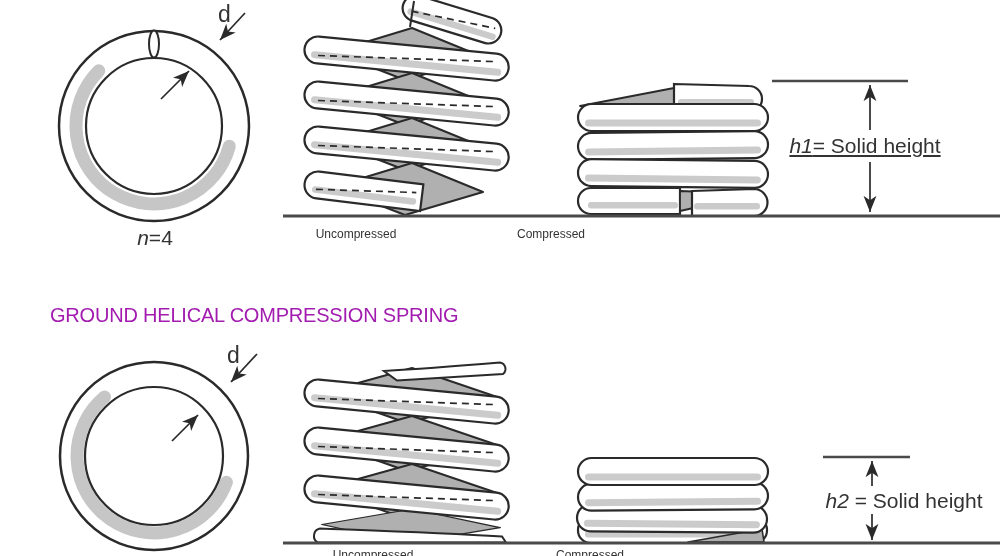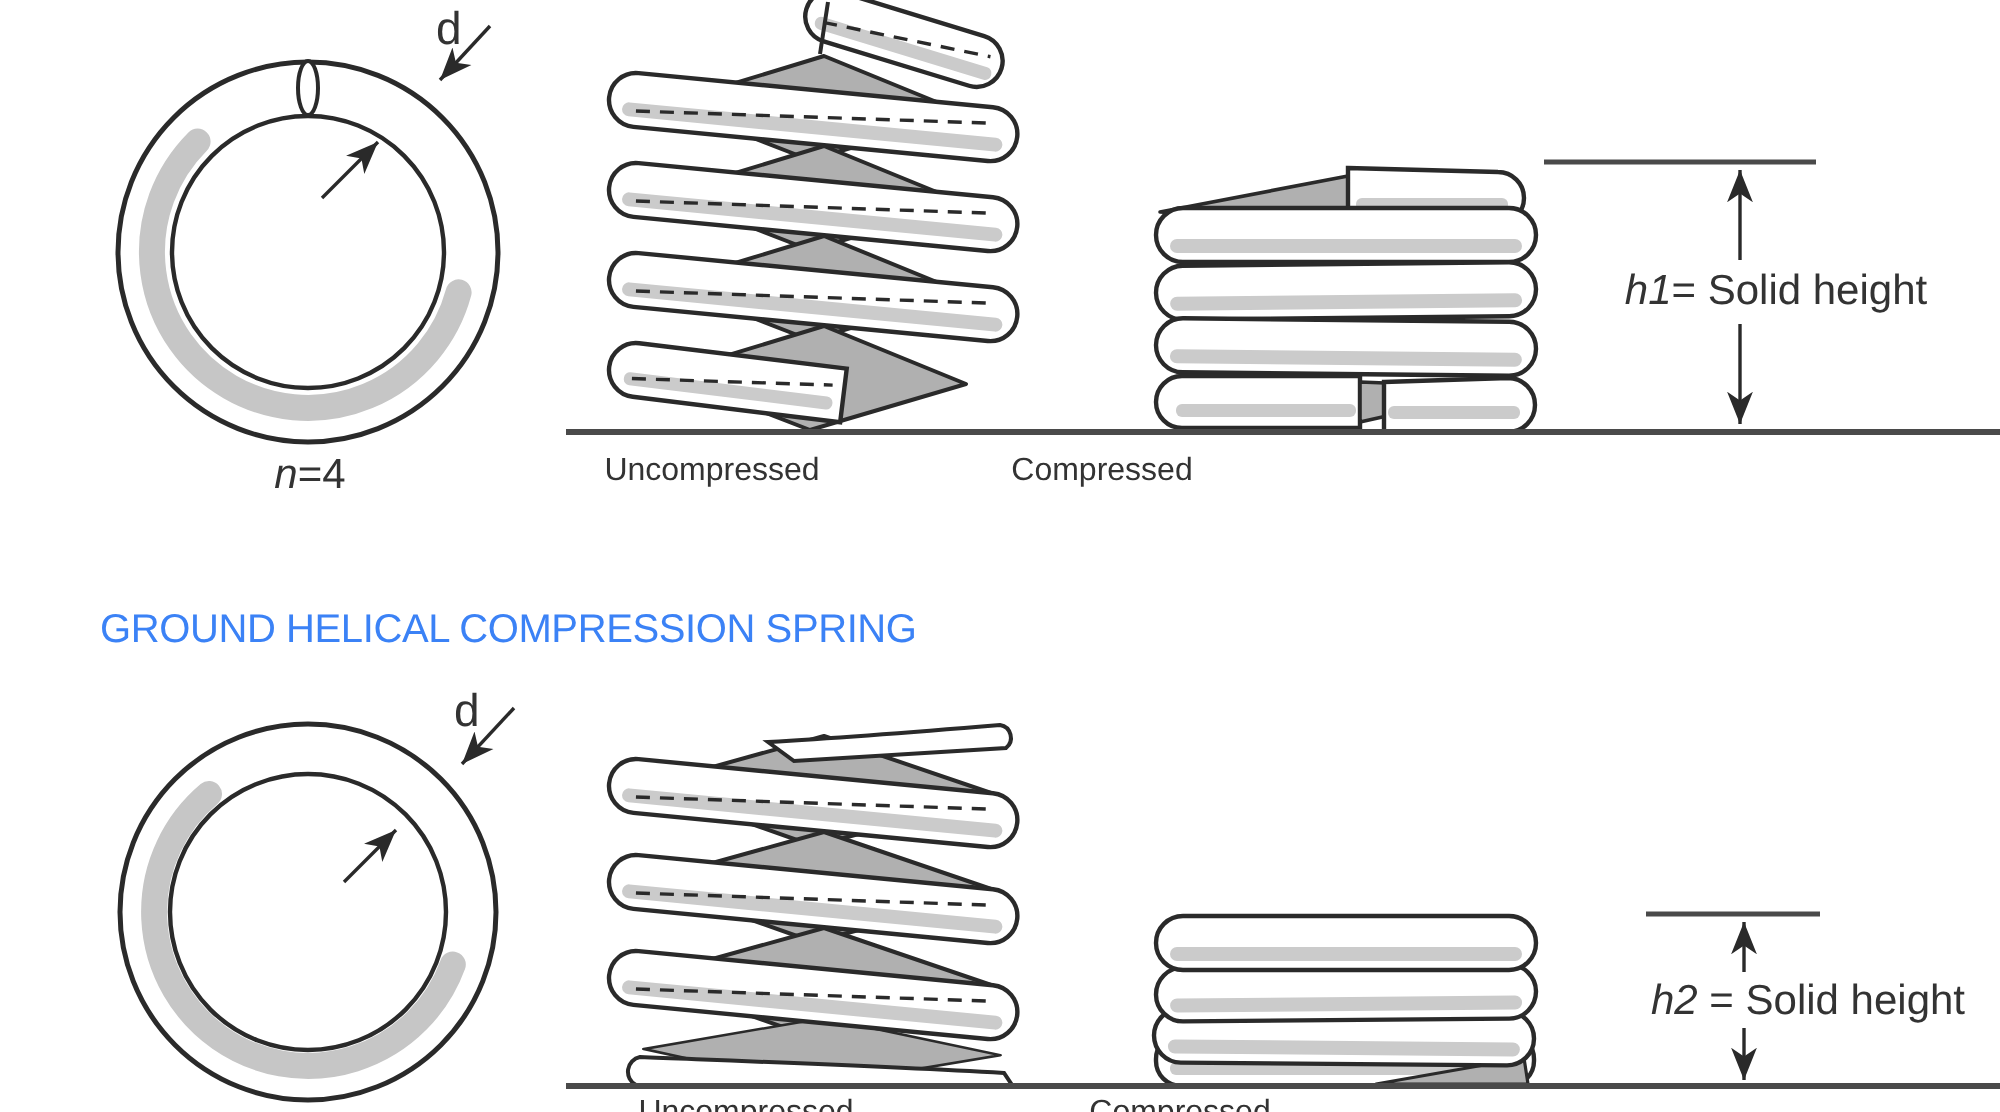--- a/index.html
+++ b/index.html
@@ -7,24 +7,24 @@
     position:relative;width:1000px;height:556px;background:#fff;
     overflow:hidden;font-family:"Liberation Sans",sans-serif;
   }
   #canvas svg{position:absolute;left:0;top:0;}
   .lbl{
     position:absolute;color:#333;font-family:"Liberation Sans",sans-serif;
     white-space:nowrap;line-height:1;
   }
   .center{transform:translateX(-50%);}
   .it{font-style:italic;}
-  .fs20{font-size:16px;}
+  .fs20{font-size:12px;}
   .fs21{font-size:21px;}
   .fs23{font-size:23px;}
-  .title{font-size:20px;letter-spacing:-0.2px;color:#3b82f6;}
+  .title{font-size:20px;letter-spacing:-0.2px;color:#a21caf;}
 </style>
 </head>
 <body>
 
 <div id="canvas">
 
 <svg width="1000" height="556" viewBox="0 0 1000 556">
   <defs>
     <marker id="ah" viewBox="0 0 10 10" refX="9.5" refY="5" markerWidth="10" markerHeight="10" orient="auto">
       <path d="M0,1.2 L9.5,5 L0,8.8 L2.6,5 Z" fill="#2a2a2a"></path>
@@ -134,21 +134,21 @@
 </svg>
 
 <span class="lbl fs23" style="left:218px;top:3px;">d</span>
 
 <span class="lbl fs21 center" style="left:155px;top:227px;"><span class="it">n</span><span>=4</span></span>
 
 <span class="lbl fs20 center" style="left:356px;top:228px;">Uncompressed</span>
 
 <span class="lbl fs20 center" style="left:551px;top:228px;">Compressed</span>
 
-<span class="lbl fs21 center" style="left:888px;top:135px;"><span class="it">h1</span><span>= Solid height</span></span>
+<span class="lbl fs21 center" style="left:865px;top:135px;text-decoration:underline;"><span class="it">h1</span><span>= Solid height</span></span>
 
 <span class="lbl title" style="left:50px;top:305px;">GROUND HELICAL COMPRESSION SPRING</span>
 
 <span class="lbl fs23" style="left:227px;top:344px;">d</span>
 
 <span class="lbl fs21 center" style="left:884px;top:490px;margin-left:20px;"><span class="it">h2</span><span> = Solid height</span></span>
 
 <span class="lbl fs20 center" style="left:373px;top:549px;">Uncompressed</span>
 
 <span class="lbl fs20 center" style="left:590px;top:549px;">Compressed</span>

